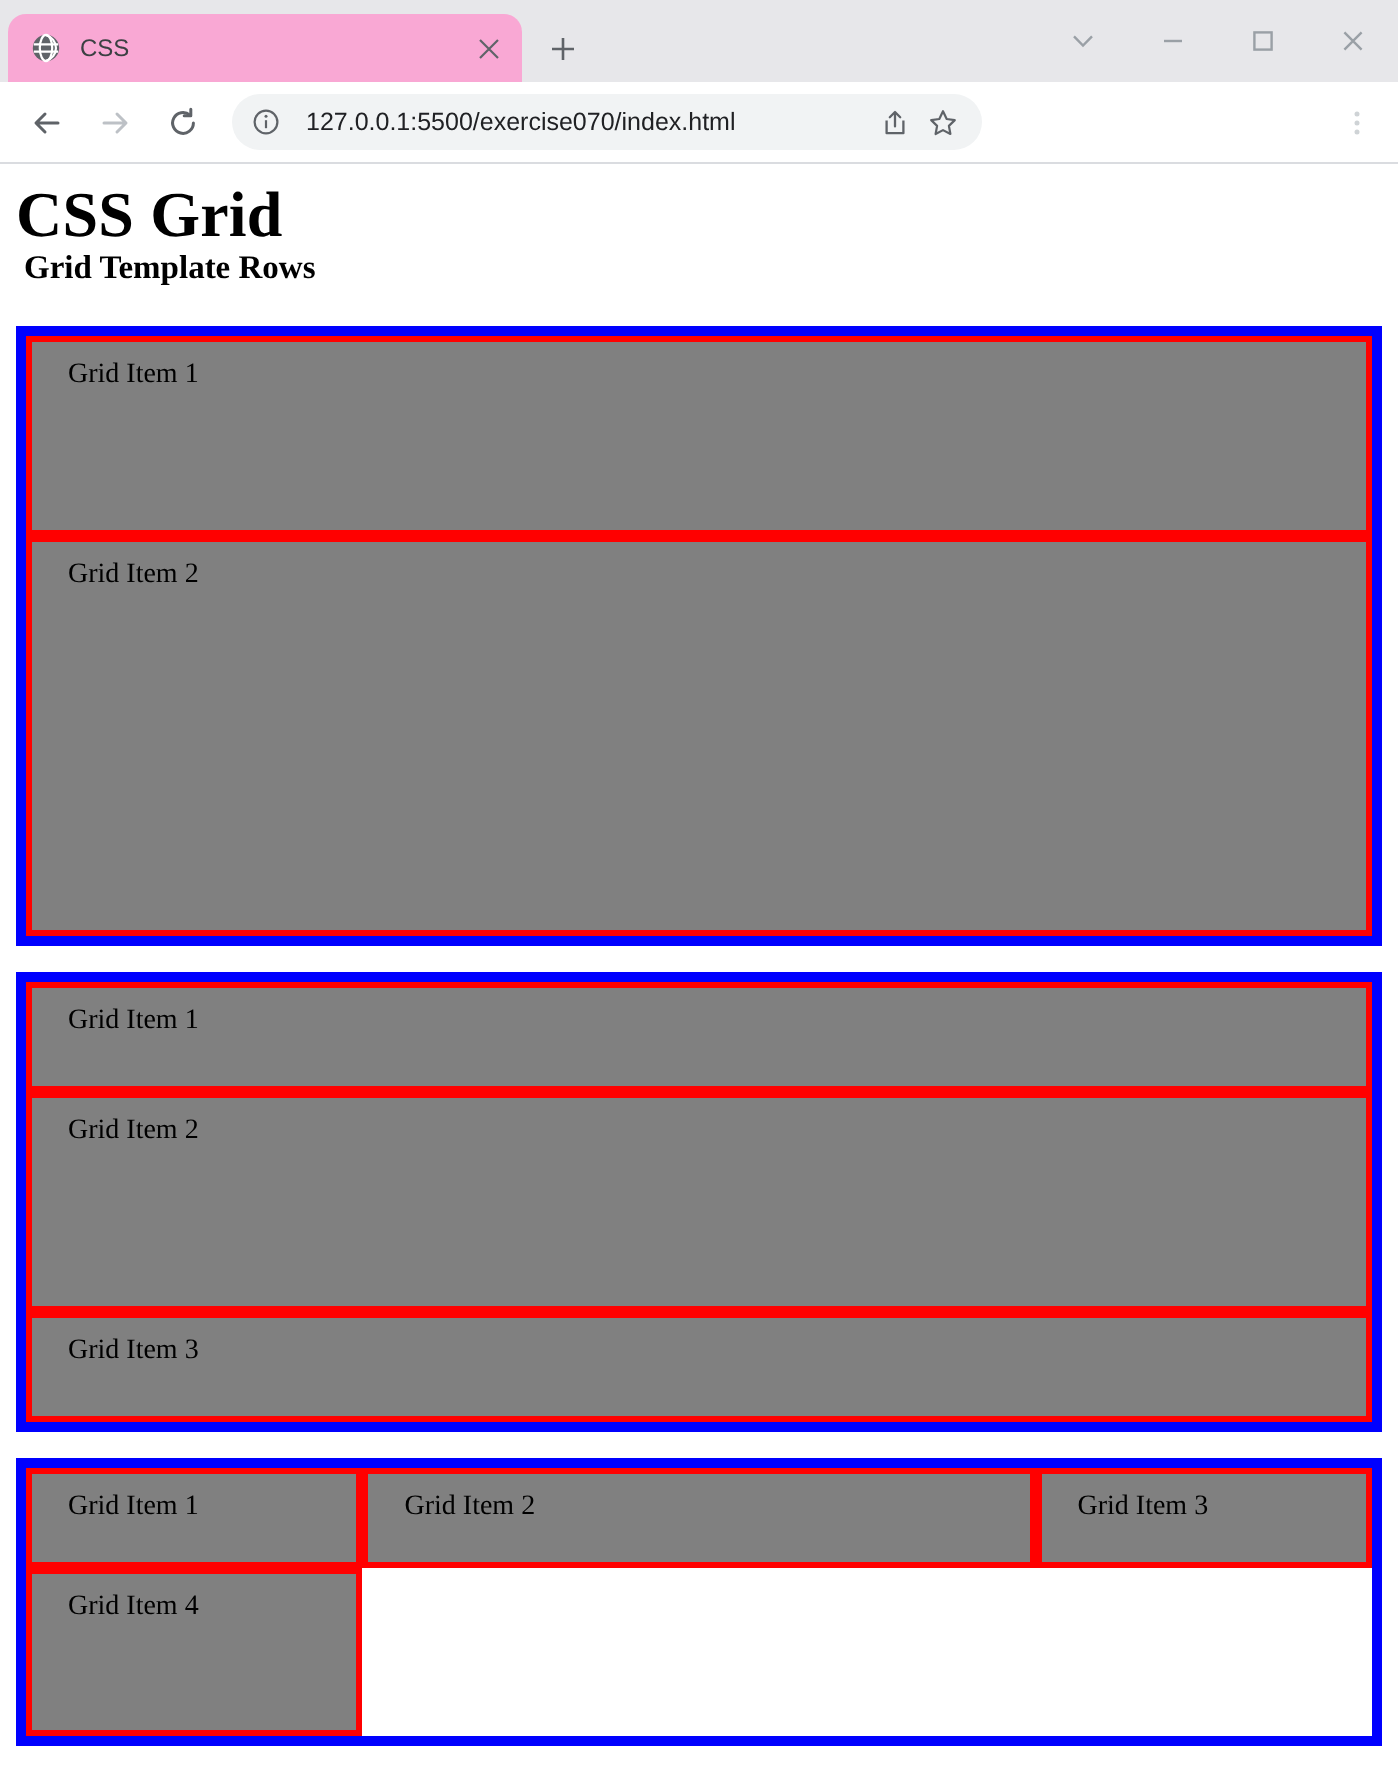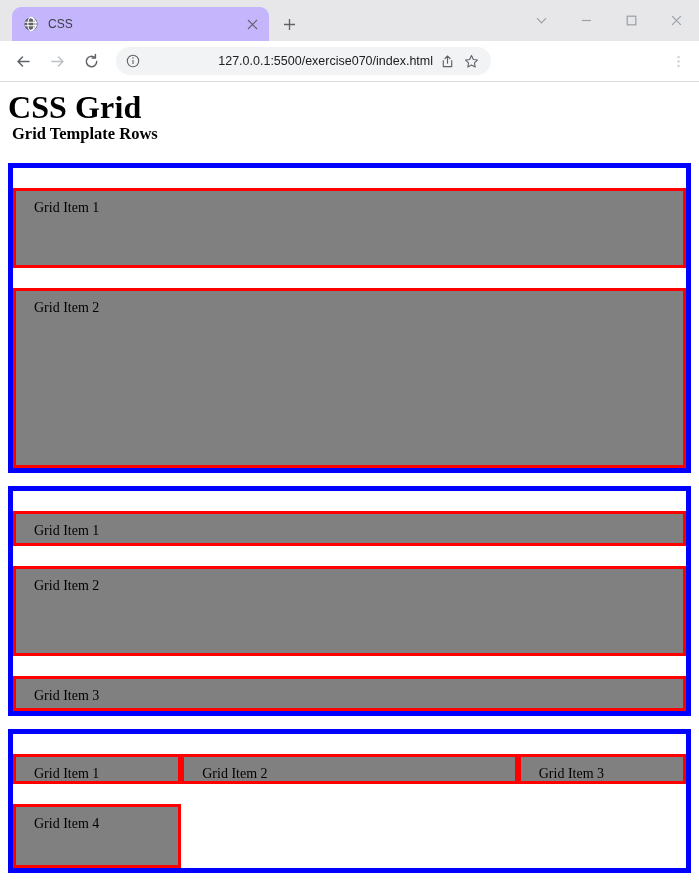--- a/index.html
+++ b/index.html
@@ -31,22 +31,22 @@
     background: #e7e7ea;
     display: flex;
     align-items: flex-end;
     position: relative;
     flex: 0 0 auto;
   }
 
   .tab {
     width: 257px;
     height: 34px;
-    margin-left: 12px;
-    background: #c4b5fd;
+    margin-left: 4px;
+    background: #f9a8d4;
     border-radius: 9px 9px 0 0;
     display: flex;
     align-items: center;
     padding: 0 9px 0 11px;
     box-sizing: border-box;
     position: relative;
   }
 
   .tab-favicon {
     width: 16px;
@@ -156,21 +156,20 @@
   }
 
   .omni-url {
     flex: 1 1 auto;
     font-size: 12.5px;
     color: #202124;
     margin-left: 12px;
     white-space: nowrap;
     overflow: hidden;
     font-family: "Liberation Sans", sans-serif;
-    text-align: right;
   }
 
   .omni-icon {
     width: 20px;
     height: 20px;
     flex: 0 0 auto;
     display: flex;
     align-items: center;
     justify-content: center;
     color: #5f6368;
@@ -252,21 +251,20 @@
   .grid-item {
     border: 3px solid #ff0000;
     background: #808080;
     box-sizing: border-box;
     padding: 9px 0 0 18px;
     font-family: "Liberation Serif", serif;
     font-size: 14px;
     color: #000000;
     line-height: 1.2;
     overflow: hidden;
-    margin-top: 20px;
   }
 </style>
 </head>
 <body>
 
 <div class="browser">
 
   <div class="tabstrip">
 
     <div class="tab">

